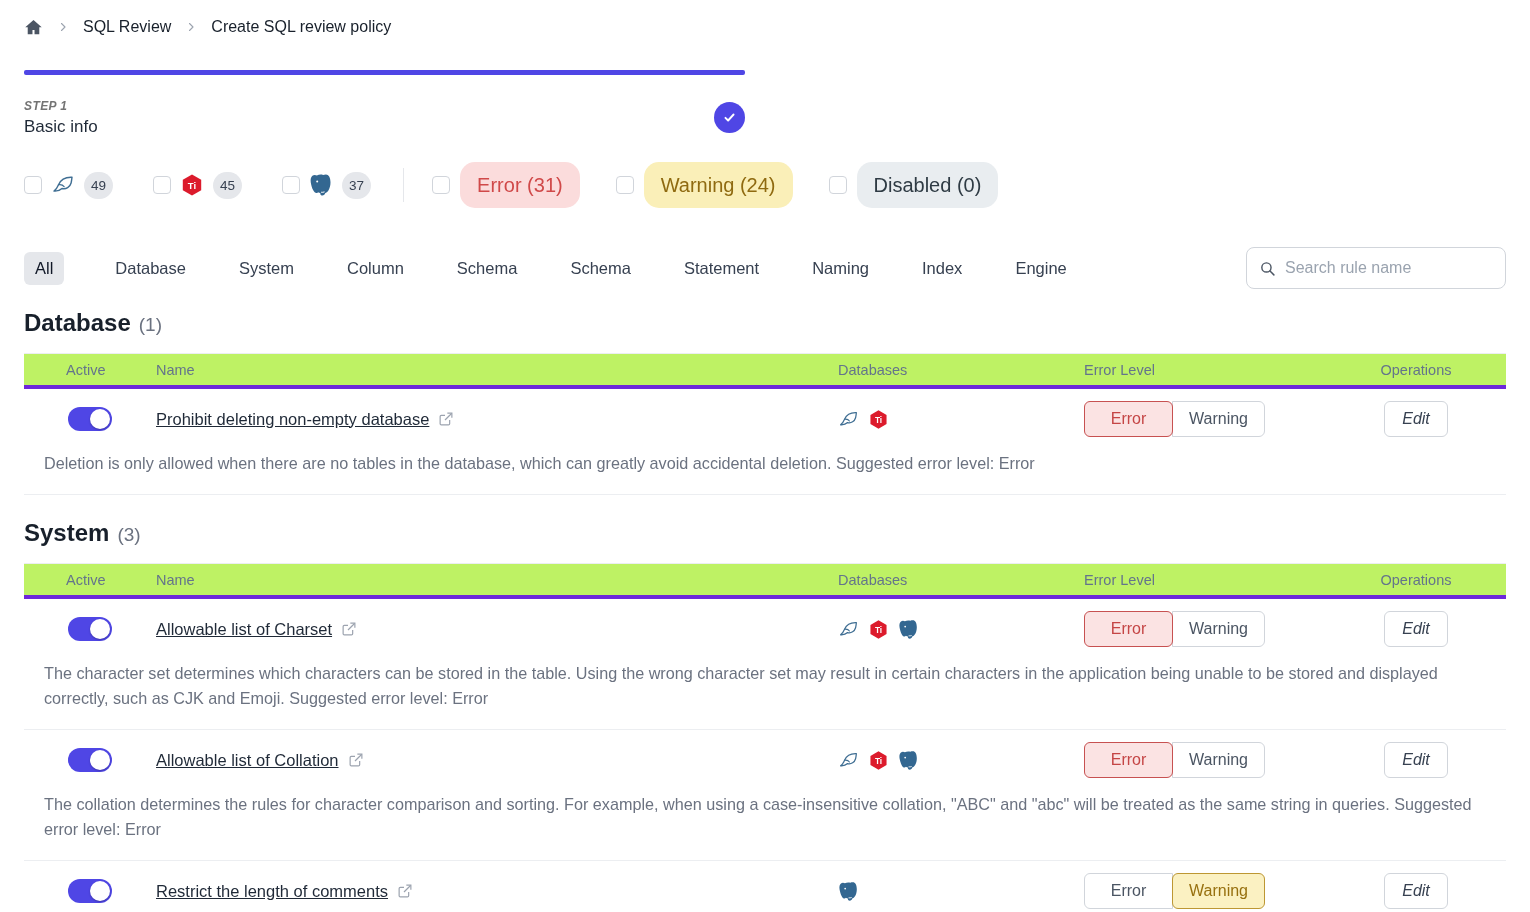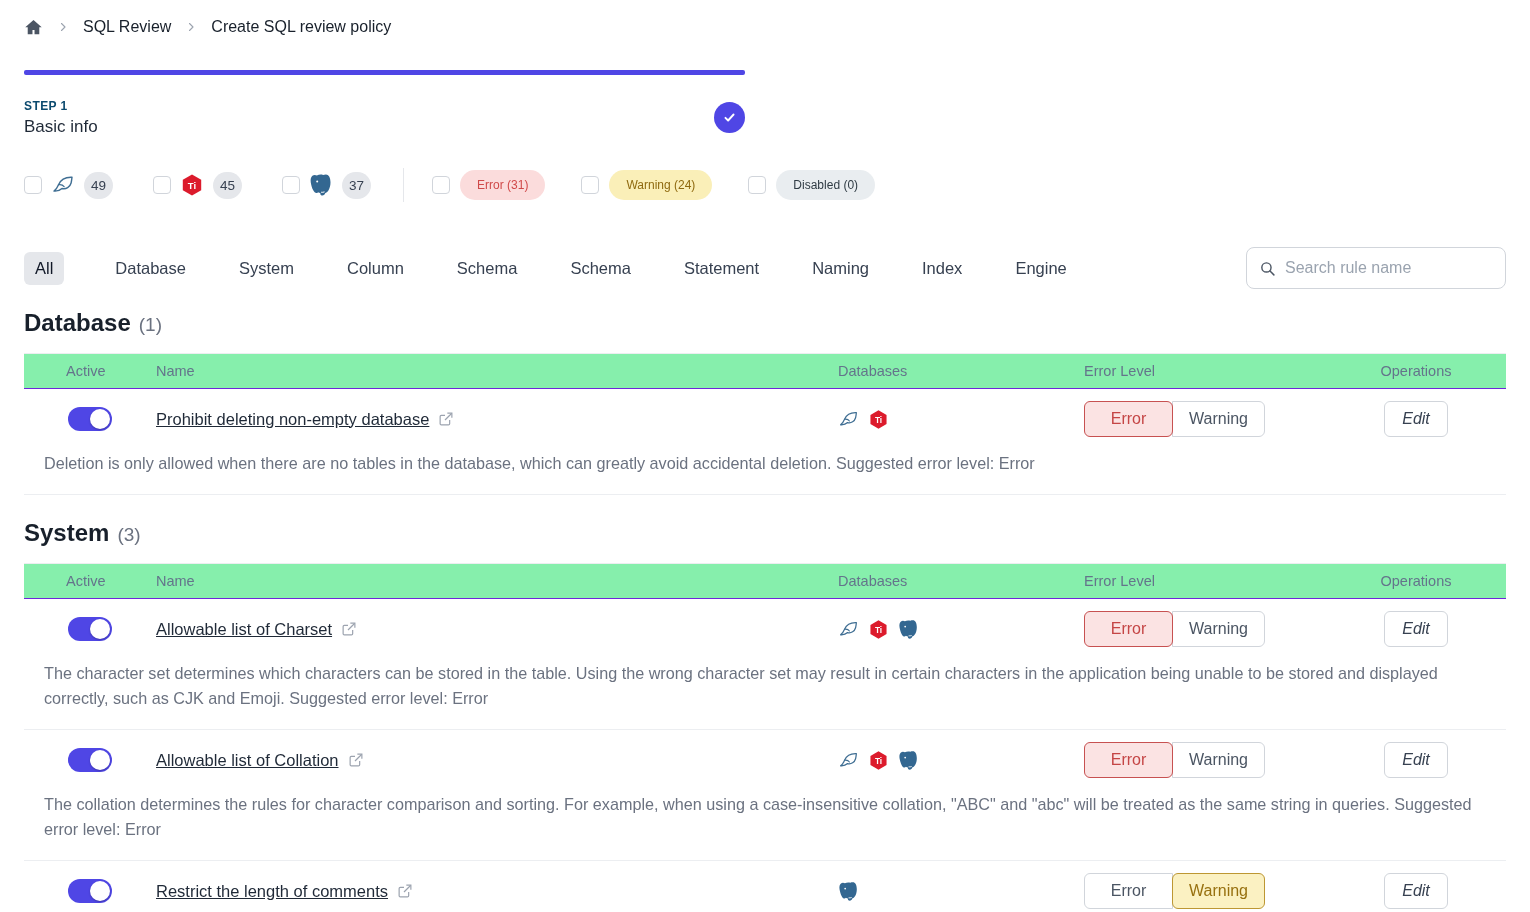--- a/index.html
+++ b/index.html
@@ -16,36 +16,36 @@
   .crumbs { display:flex; align-items:center; gap:14px; height:30px; }
   .crumb-home svg { width:19px; height:19px; fill:#4b5563; }
   .crumb-sep { color:#9ca3af; font-size:15px; }
   .crumb-sep svg { width:12px; height:12px; stroke:#9ca3af; stroke-width:2.2; fill:none; }
   .crumb-link, .crumb-current { font-size:16px; color:#18202b; }
 
   
   .steps { display:flex; gap:40px; margin-top:28px; }
   .step { width:721px; position:relative; }
   .step-bar { height:5px; background:#4f46e5; border-radius:2px; }
-  .step-label { margin-top:24px; font-size:12px; font-weight:700; letter-spacing:.4px; color:#0c4a6e; }
+  .step-label { margin-top:24px; font-size:12px; font-weight:700; letter-spacing:.4px; color:#737373;font-style:italic; }
   .step-title { margin-top:4px; font-size:17px; color:#1f2937; }
   .step-check { position:absolute; right:0; top:32px; width:31px; height:31px; border-radius:50%;
     background:#4f46e5; display:flex; align-items:center; justify-content:center; }
   .step-check svg { width:15px; height:15px; stroke:#fff; stroke-width:3; fill:none; }
 
   
   .filters { display:flex; align-items:center; margin-top:32px; height:32px; }
   .fcheck { width:18px; height:18px; border:1px solid #d1d5db; border-radius:4px; background:#fff; flex:none; }
   .engine-filter { display:flex; align-items:center; gap:9px; margin-right:40px;text-align:right; }
   .engine-filter .eicon { width:24px; height:24px; }
   .badge { min-width:27px; height:27px; padding:0 7px; background:#e5e7eb; border-radius:14px;
     display:flex; align-items:center; justify-content:center; font-size:13.5px; color:#374151; }
   .vdiv { width:1px; height:34px; background:#e5e7eb; margin:0 28px 0 -8px; }
   .level-filter { display:flex; align-items:center; gap:10px; margin-right:36px; }
-  .pill { height:30px; padding:0 17px; border-radius:15px; display:flex; align-items:center; font-size:12px; }
+  .pill { height:46px; padding:0 17px; border-radius:15px; display:flex; align-items:center; font-size:20px; }
   .pill-error { background:#fbdcdc; color:#d04949; }
   .pill-warning { background:#faefb8; color:#8f6a10; }
   .pill-disabled { background:#e9edf0; color:#2f3b44; }
 
   
   .tabsrow { display:flex; align-items:center; margin-top:46px; }
   .tabs { display:flex; align-items:center; gap:49px; flex:1; }
   .tab { font-size:16.5px; color:#374151; cursor:pointer; padding:7px 2px; border-radius:6px; }
   .tab.active { background:#e5e7eb; padding:7px 11px; color:#111827; }
   .searchbox { width:260px; height:42px; border:1px solid #d1d5db; border-radius:8px;
@@ -54,21 +54,21 @@
   .searchbox input { border:none; outline:none; width:100%; font-size:16px; color:#374151;
     font-family:"Liberation Sans", sans-serif; background:transparent; }
   .searchbox input::placeholder { color:#9aa3af; }
 
   
   .section-h { margin-top:20px; display:flex; align-items:baseline; gap:8px; }
   .section-h .title { font-size:24px; font-weight:700; color:#18202b; }
   .section-h .count { font-size:19px; color:#6b7280; }
   .tbl { margin-top:16px; }
   .grid-cols { display:grid; grid-template-columns:118px 1fr 232px 272px 180px; align-items:center; }
-  .thead { background:#86efac; border-top:1px solid #eceef1; border-bottom:1px solid #6d28d9; height:36px;
+  .thead { background:#bef264; border-top:1px solid #eceef1; border-bottom:4px solid #6d28d9; height:36px;
     color:#64748b; font-size:14.5px; }
   .thead .c-active { padding-left:42px; }
   .thead .c-name { padding-left:14px; }
   .thead .c-db { padding-left:16px; }
   .thead .c-level { padding-left:30px; }
   .thead .c-ops { text-align:center; }
   .rule { border-bottom:1px solid #eceef1; }
   .rule-main { height:60px; }
   .rule-main .c-active { padding-left:44px; }
   .rule-main .c-name { padding-left:14px; display:flex; align-items:center; gap:9px;

